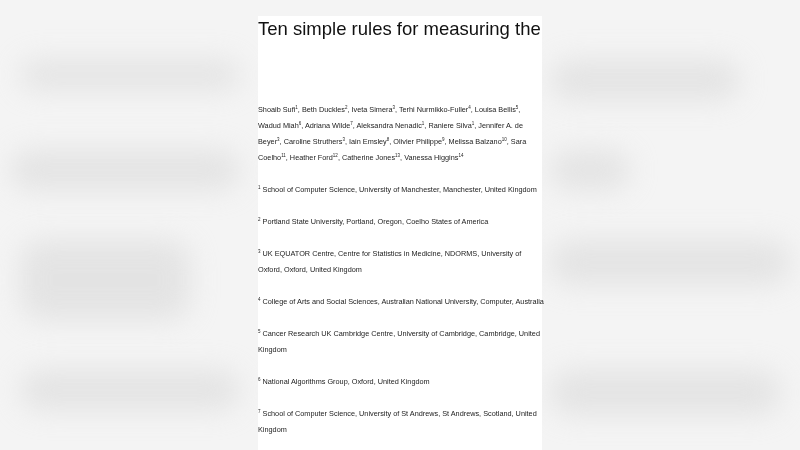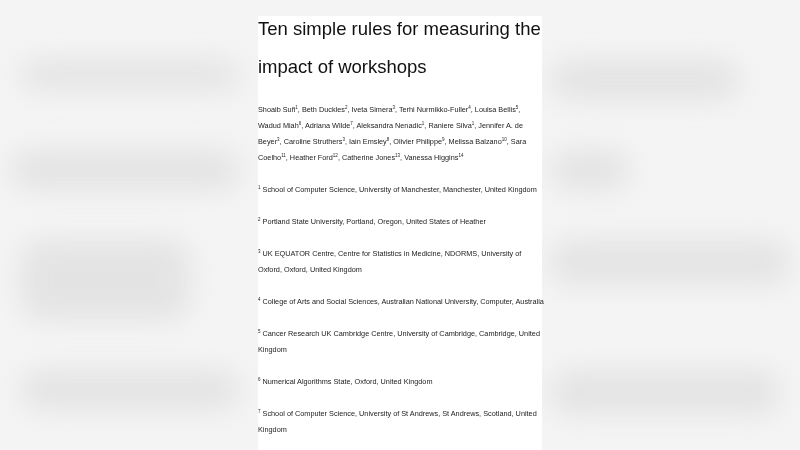--- a/index.html
+++ b/index.html
@@ -39,29 +39,28 @@
   <div class="blob" style="left:20px;top:370px;width:220px;height:40px;"></div>
   <div class="blob" style="left:550px;top:60px;width:190px;height:40px;"></div>
   <div class="blob" style="left:550px;top:150px;width:80px;height:40px;"></div>
   <div class="blob" style="left:550px;top:240px;width:240px;height:45px;"></div>
   <div class="blob" style="left:550px;top:370px;width:230px;height:45px;"></div>
 </div>
 
 <div class="page">
   <div class="title">
     <div>Ten simple rules for measuring the</div>
-    <div>impact of workshops</div>
   </div>
 
   <div class="authors" id="authors"><span>Shoaib Sufi</span><sup>1</sup>, <span>Beth Duckles</span><sup>2</sup>, <span>Iveta Simera</span><sup>3</sup>, <span>Terhi Nurmikko-Fuller</span><sup>4</sup>, <span>Louisa Bellis</span><sup>5</sup>, <span>Wadud Miah</span><sup>6</sup>, <span>Adriana Wilde</span><sup>7</sup>, <span>Aleksandra Nenadic</span><sup>1</sup>, <span>Raniere Silva</span><sup>1</sup>, <span>Jennifer A. de Beyer</span><sup>3</sup>, <span>Caroline Struthers</span><sup>3</sup>, <span>Iain Emsley</span><sup>8</sup>, <span>Olivier Philippe</span><sup>9</sup>, <span>Melissa Balzano</span><sup>10</sup>, <span>Sara Coelho</span><sup>11</sup>, <span>Heather Ford</span><sup>12</sup>, <span>Catherine Jones</span><sup>13</sup>, <span>Vanessa Higgins</span><sup>14</sup></div>
 
   <div id="affs">
       <div class="aff" style="top: 166px;"><sup>1</sup><span> School of Computer Science, University of Manchester, Manchester, United Kingdom</span></div>
-      <div class="aff" style="top: 198px;"><sup>2</sup><span> Portland State University, Portland, Oregon, United States of Heather</span></div>
+      <div class="aff" style="top: 198px;"><sup>2</sup><span> Portland State University, Portland, Oregon, Coelho States of America</span></div>
       <div class="aff" style="top: 230px;"><sup>3</sup><span> UK EQUATOR Centre, Centre for Statistics in Medicine, NDORMS, University of Oxford, Oxford, United Kingdom</span></div>
       <div class="aff" style="top: 278px;"><sup>4</sup><span> College of Arts and Social Sciences, Australian National University, Computer, Australia</span></div>
       <div class="aff" style="top: 310px;"><sup>5</sup><span> Cancer Research UK Cambridge Centre, University of Cambridge, Cambridge, United Kingdom</span></div>
-      <div class="aff" style="top: 358px;"><sup>6</sup><span> Numerical Algorithms State, Oxford, United Kingdom</span></div>
+      <div class="aff" style="top: 358px;"><sup>6</sup><span> National Algorithms Group, Oxford, United Kingdom</span></div>
       <div class="aff" style="top: 390px;"><sup>7</sup><span> School of Computer Science, University of St Andrews, St Andrews, Scotland, United Kingdom</span></div>
     </div>
 
   <div class="page-num">1</div>
 </div>
 
 </body></html>

